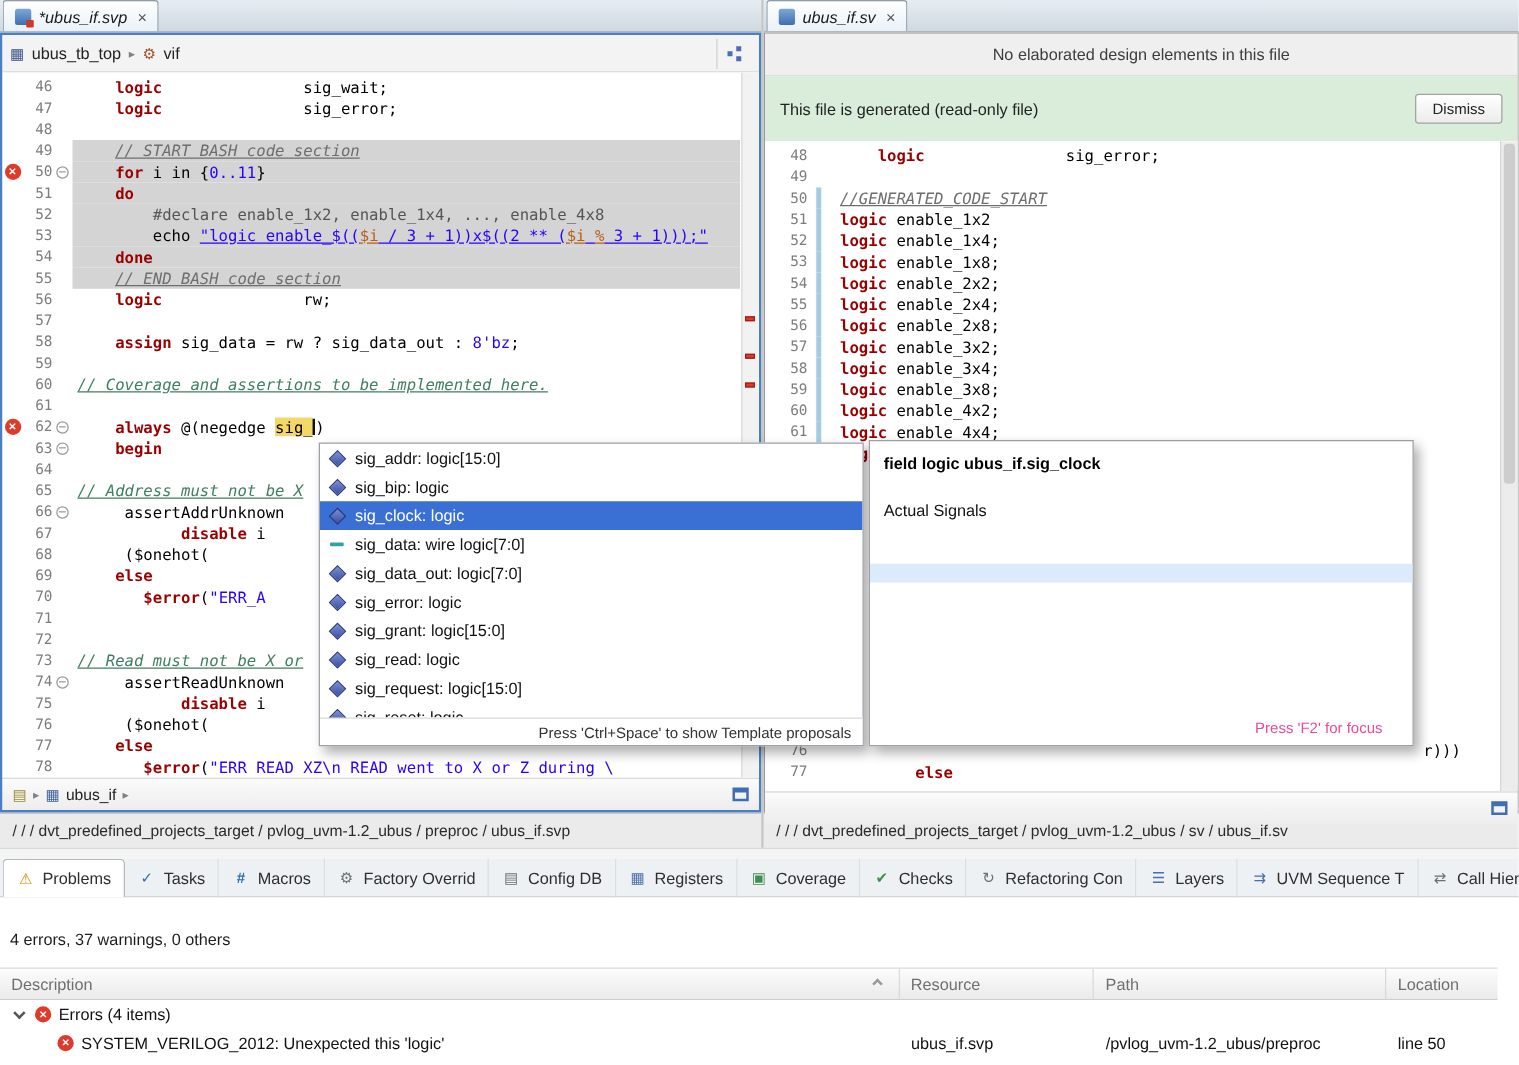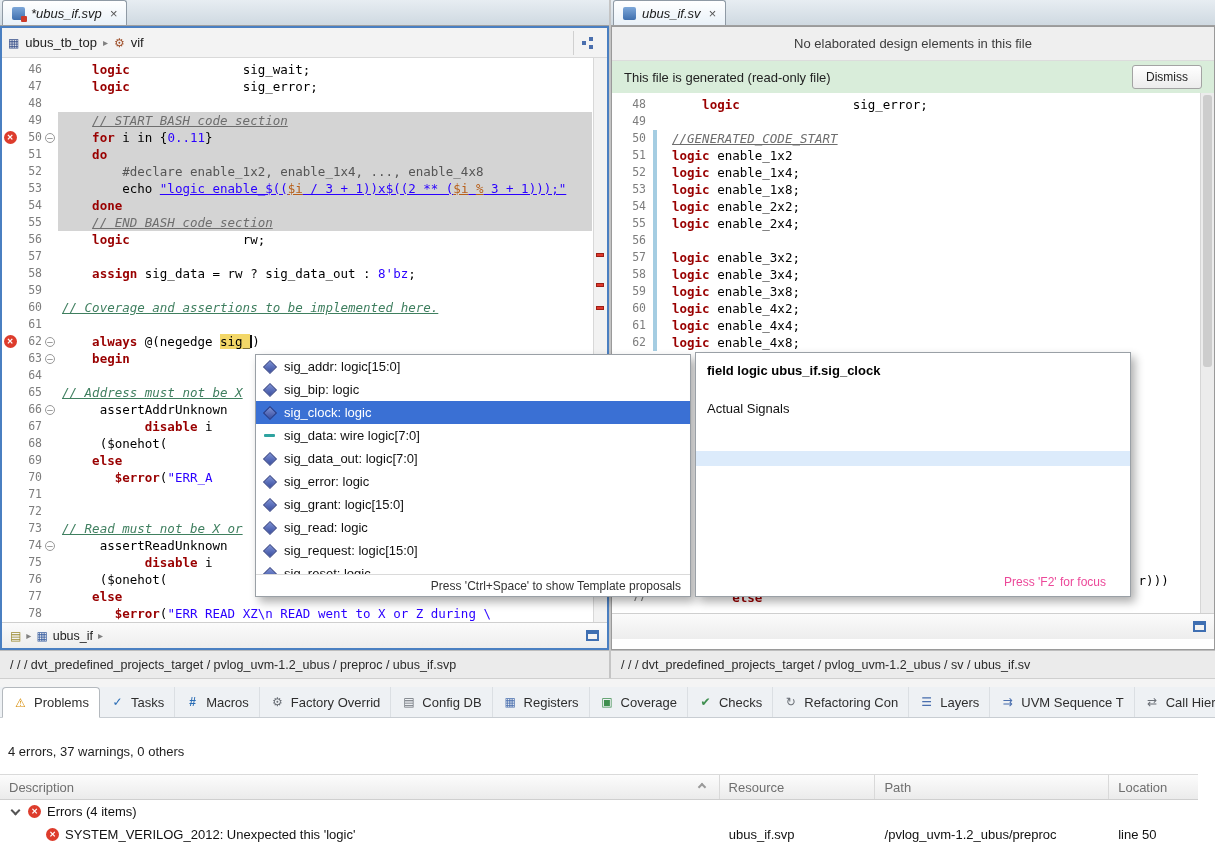--- a/index.html
+++ b/index.html
@@ -63,21 +63,21 @@
 .scrollR{position:absolute;top:0;right:0;bottom:0;width:14px;background:#ececec;border-left:1px solid #d6d6d6;z-index:5;}
 .sthumb{position:absolute;top:2px;left:2px;width:9px;height:272px;background:#cdcdcd;border-radius:3px;}
 
 .btool{height:26px;border-top:1px solid #cfcfcf;background:linear-gradient(#fbfbfb,#ededed);display:flex;align-items:center;padding:0 8px;gap:5px;font-size:12.5px;color:#222;}
 .maxwrap{margin-left:auto;display:flex;align-items:center;}
 .maxbtn{width:13px;height:11px;border:2px solid #3f6fb2;position:relative;display:inline-block;}
 .maxbtn::before{content:"";position:absolute;top:-1px;left:-1px;right:-1px;height:3px;background:#3f6fb2;}
 .pathbar{height:28px;background:#ebebeb;border-top:1px solid #bdbdbd;display:flex;align-items:center;padding:0 10px;font-size:12.5px;color:#2a2a2a;}
 
 .hmsg{height:34px;background:#efefef;border-bottom:1px solid #dcdcdc;display:flex;align-items:center;justify-content:center;font-size:13px;color:#3c3c3c;}
-.banner{height:32px;background:#d9edda;display:flex;align-items:center;padding:0 12px;font-size:13px;color:#222;}
+.banner{height:52px;background:#d9edda;display:flex;align-items:center;padding:0 12px;font-size:13px;color:#222;}
 .dismiss{margin-left:auto;background:linear-gradient(#ffffff,#ececec);border:1px solid #a3a3a3;border-radius:3px;padding:4px 13px;font-size:12px;color:#222;cursor:default;}
 
 
 .gapstrip{height:9px;background:#f4f4f4;border-top:1px solid #cfcfcf;}
 .ptabs{height:31px;background:#eef1f4;border-bottom:1px solid #c8cdd2;display:flex;align-items:stretch;padding-left:2px;}
 .ptab{display:flex;align-items:center;gap:6px;padding:0 10px;font-size:13px;color:#2e2e2e;border-right:1px solid #dbdfe3;white-space:nowrap;}
 .ptab.sel{background:#fff;border:1px solid #b4b9be;border-bottom:1px solid #fff;border-radius:4px 4px 0 0;margin-bottom:-1px;}
 .pticon{font-size:12px;width:15px;text-align:center;line-height:1;}
 .ic-problems{color:#d68a00;}
 .ic-tasks{color:#2a6db5;}
@@ -218,21 +218,21 @@
           <div class="sthumb"></div>
         </div>
       <div class="crow"><span class="gutR"><span class="lnum">48</span><span class="chbar"></span></span><span class="ctext"><span class="sg-p">    </span><span class="sg-kw">logic</span><span class="sg-p">               sig_error;</span></span></div>
           <div class="crow"><span class="gutR"><span class="lnum">49</span><span class="chbar"></span></span><span class="ctext"></span></div>
           <div class="crow"><span class="gutR"><span class="lnum">50</span><span class="chbar on"></span></span><span class="ctext"><span class="sg-cmt">//GENERATED_CODE_START</span></span></div>
           <div class="crow"><span class="gutR"><span class="lnum">51</span><span class="chbar on"></span></span><span class="ctext"><span class="sg-kw">logic</span><span class="sg-p"> enable_1x2</span></span></div>
           <div class="crow"><span class="gutR"><span class="lnum">52</span><span class="chbar on"></span></span><span class="ctext"><span class="sg-kw">logic</span><span class="sg-p"> enable_1x4;</span></span></div>
           <div class="crow"><span class="gutR"><span class="lnum">53</span><span class="chbar on"></span></span><span class="ctext"><span class="sg-kw">logic</span><span class="sg-p"> enable_1x8;</span></span></div>
           <div class="crow"><span class="gutR"><span class="lnum">54</span><span class="chbar on"></span></span><span class="ctext"><span class="sg-kw">logic</span><span class="sg-p"> enable_2x2;</span></span></div>
           <div class="crow"><span class="gutR"><span class="lnum">55</span><span class="chbar on"></span></span><span class="ctext"><span class="sg-kw">logic</span><span class="sg-p"> enable_2x4;</span></span></div>
-          <div class="crow"><span class="gutR"><span class="lnum">56</span><span class="chbar on"></span></span></div>
+          <div class="crow"><span class="gutR"><span class="lnum">56</span><span class="chbar on"></span></span><span class="ctext"><span class="sg-kw">logic</span><span class="sg-p"> enable_2x8;</span></span></div>
           <div class="crow"><span class="gutR"><span class="lnum">57</span><span class="chbar on"></span></span><span class="ctext"><span class="sg-kw">logic</span><span class="sg-p"> enable_3x2;</span></span></div>
           <div class="crow"><span class="gutR"><span class="lnum">58</span><span class="chbar on"></span></span><span class="ctext"><span class="sg-kw">logic</span><span class="sg-p"> enable_3x4;</span></span></div>
           <div class="crow"><span class="gutR"><span class="lnum">59</span><span class="chbar on"></span></span><span class="ctext"><span class="sg-kw">logic</span><span class="sg-p"> enable_3x8;</span></span></div>
           <div class="crow"><span class="gutR"><span class="lnum">60</span><span class="chbar on"></span></span><span class="ctext"><span class="sg-kw">logic</span><span class="sg-p"> enable_4x2;</span></span></div>
           <div class="crow"><span class="gutR"><span class="lnum">61</span><span class="chbar on"></span></span><span class="ctext"><span class="sg-kw">logic</span><span class="sg-p"> enable_4x4;</span></span></div>
           <div class="crow"><span class="gutR"><span class="lnum">62</span><span class="chbar on"></span></span><span class="ctext"><span class="sg-kw">logic</span><span class="sg-p"> enable_4x8;</span></span></div>
           <div class="crow"><span class="gutR"><span class="lnum">63</span><span class="chbar"></span></span><span class="ctext"></span></div>
           <div class="crow"><span class="gutR"><span class="lnum">64</span><span class="chbar"></span></span><span class="ctext"></span></div>
           <div class="crow"><span class="gutR"><span class="lnum">65</span><span class="chbar"></span></span><span class="ctext"></span></div>
           <div class="crow"><span class="gutR"><span class="lnum">66</span><span class="chbar"></span></span><span class="ctext"></span></div>

